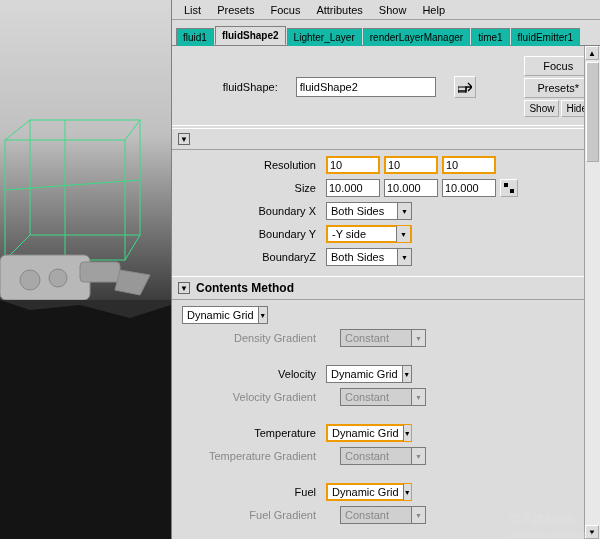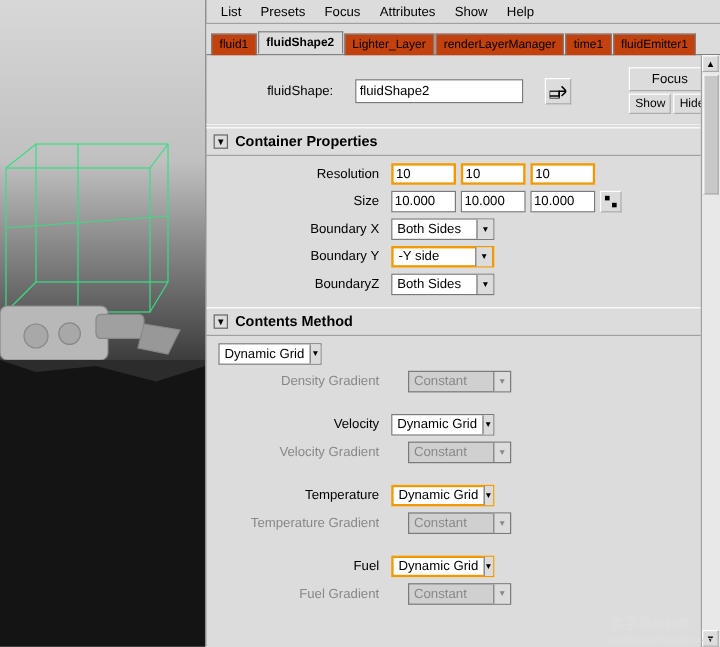--- a/index.html
+++ b/index.html
@@ -46,21 +46,21 @@
     align-items: flex-end;
     padding: 4px 4px 0 4px;
     gap: 0;
     border-bottom: 1px solid #808080;
     background: #dcdcdc;
   }
   .tab {
     padding: 3px 6px;
     border: 1px solid #808080;
     border-bottom: none;
-    background: #c2410c;
+    background: #14b8a6;
     font-size: 10px;
     margin-right: 1px;
     position: relative;
     top: 1px;
   }
   .tab.active {
     background: #dcdcdc;
     border-bottom: 1px solid #dcdcdc;
     font-weight: bold;
     top: 0;
@@ -276,33 +276,33 @@
       <input type="text" value="fluidShape2" style="">
       <div class="load-icon">
         <svg width="14" height="12">
             <path d="M0 10 L8 10 L8 6 L14 6 M10 2 L14 6 L10 10" stroke="#000" fill="none" stroke-width="1.3"></path>
             <rect x="0" y="6" width="8" height="6" fill="none" stroke="#000"></rect>
           </svg>
       </div>
     </div>
     <div class="side-btns">
       <div class="btn">Focus</div>
+      <div class="btn">Presets*</div>
       <div class="btn-row">
         <div class="btn">Show</div>
         <div class="btn">Hide</div>
       </div>
     </div>
   </div>
 
   <div class="divider"></div>
 
   <div class="section">
     <div class="section-header">
       <div class="toggle-tri">▼</div>
-      <b>Container Properties</b>
     </div>
     <div class="section-body">
       <div class="row">
         <span class="lbl">Resolution</span>
         <input class="num-in highlight" value="10" style="">
         <input class="num-in highlight" value="10" style="">
         <input class="num-in highlight" value="10" style="">
       </div>
       <div class="row">
         <span class="lbl">Size</span>

